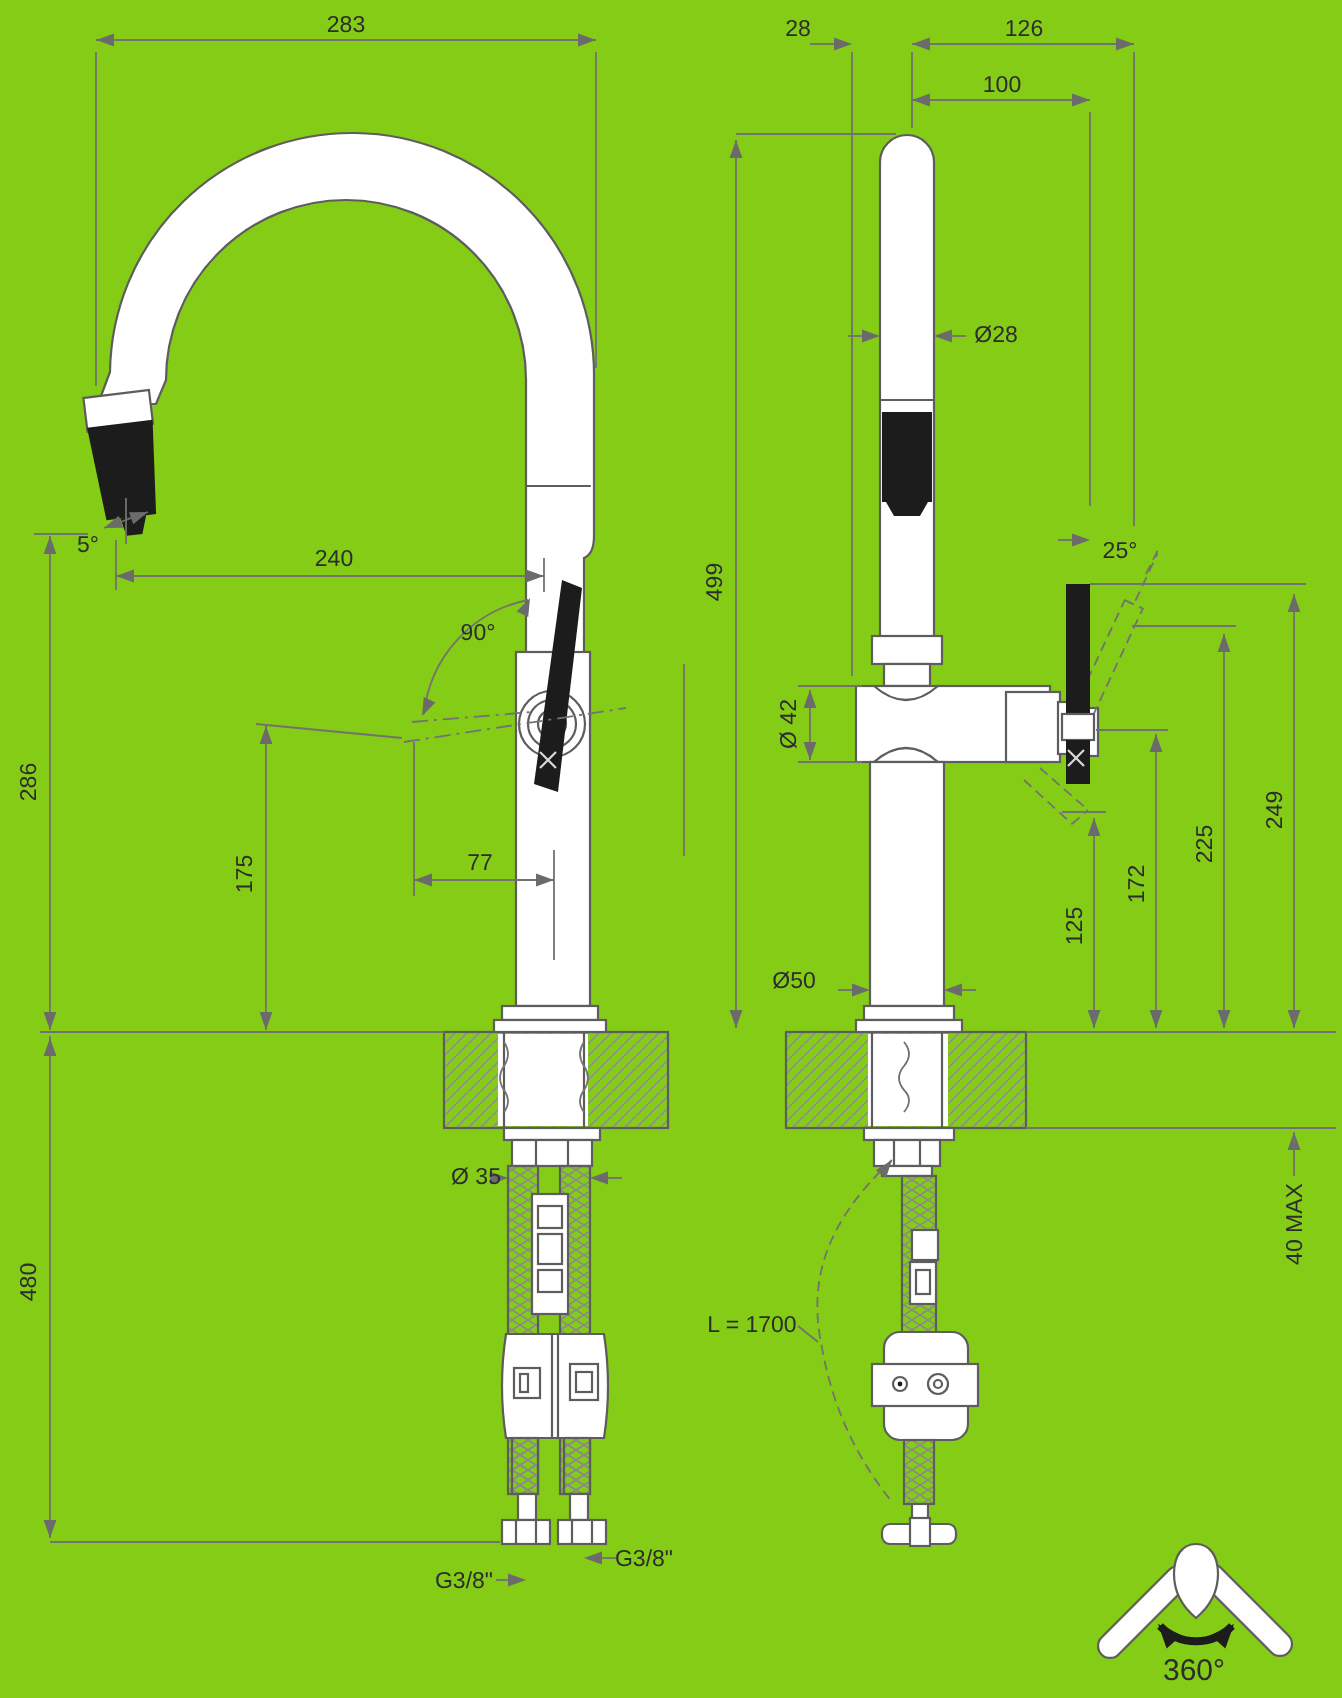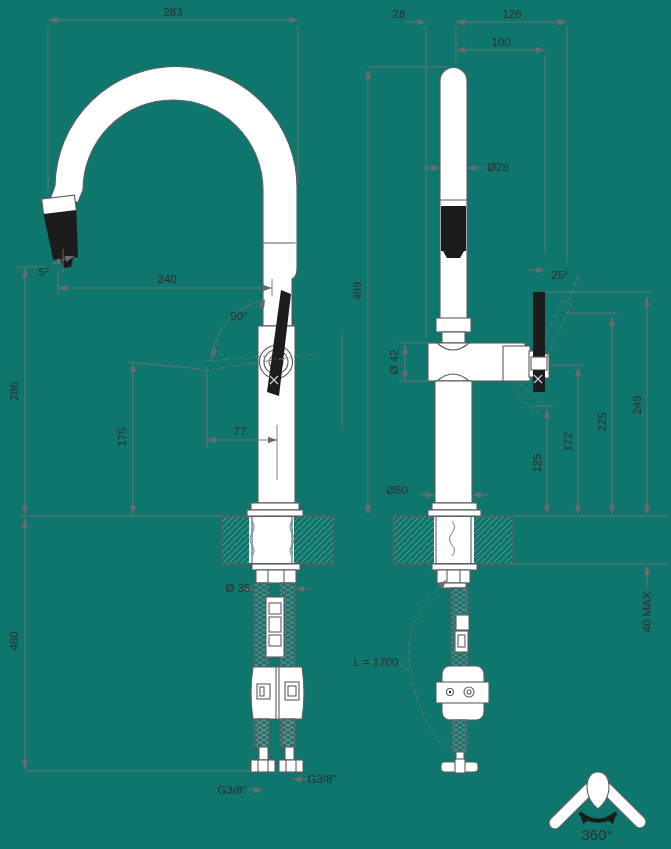--- a/index.html
+++ b/index.html
@@ -1,16 +1,16 @@
 <!DOCTYPE html>
 <html><head>
 <meta charset="utf-8">
 <style>
   html,body{margin:0;padding:0;background:#ffffff;}
-  .page{width:671px;height:849px;background:#0f766e;position:relative;overflow:hidden;}
+  .page{width:671px;height:849px;background:#84cc16;position:relative;overflow:hidden;}
   svg{display:block;}
   text{font-family:"Liberation Sans","DejaVu Sans",sans-serif;font-size:11.5px;fill:#2d2d2d;}
   .lg{font-size:15px;}
   .g{stroke:#5d5d5d;stroke-width:1.1;fill:none;stroke-linecap:round;}
   .gf{stroke:#5d5d5d;stroke-width:1.1;fill:#ffffff;}
   .gh{stroke:#5d5d5d;stroke-width:1.1;}
   .d{stroke:#727272;stroke-width:0.9;fill:none;}
   .dd{stroke:#727272;stroke-width:0.9;fill:none;stroke-dasharray:5 3;}
   .dc{stroke:#727272;stroke-width:0.9;fill:none;stroke-dasharray:8 3 1.5 3;}
   .dk{fill:#1c1c1c;stroke:none;}

